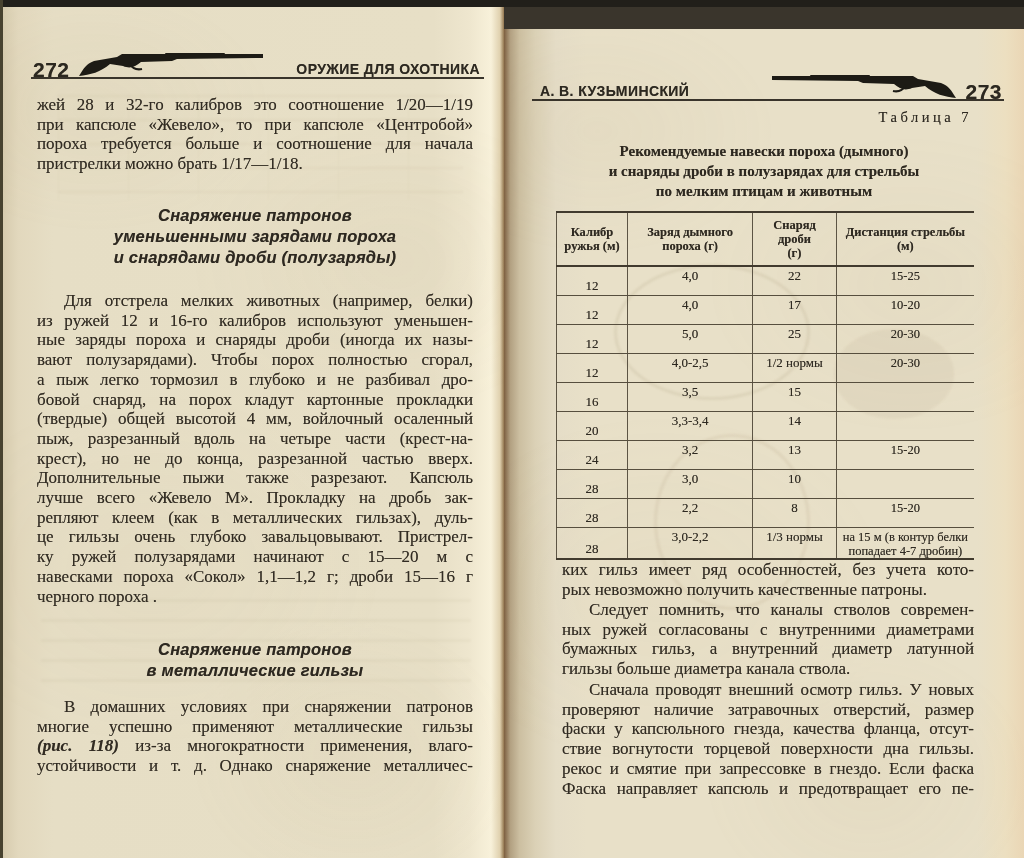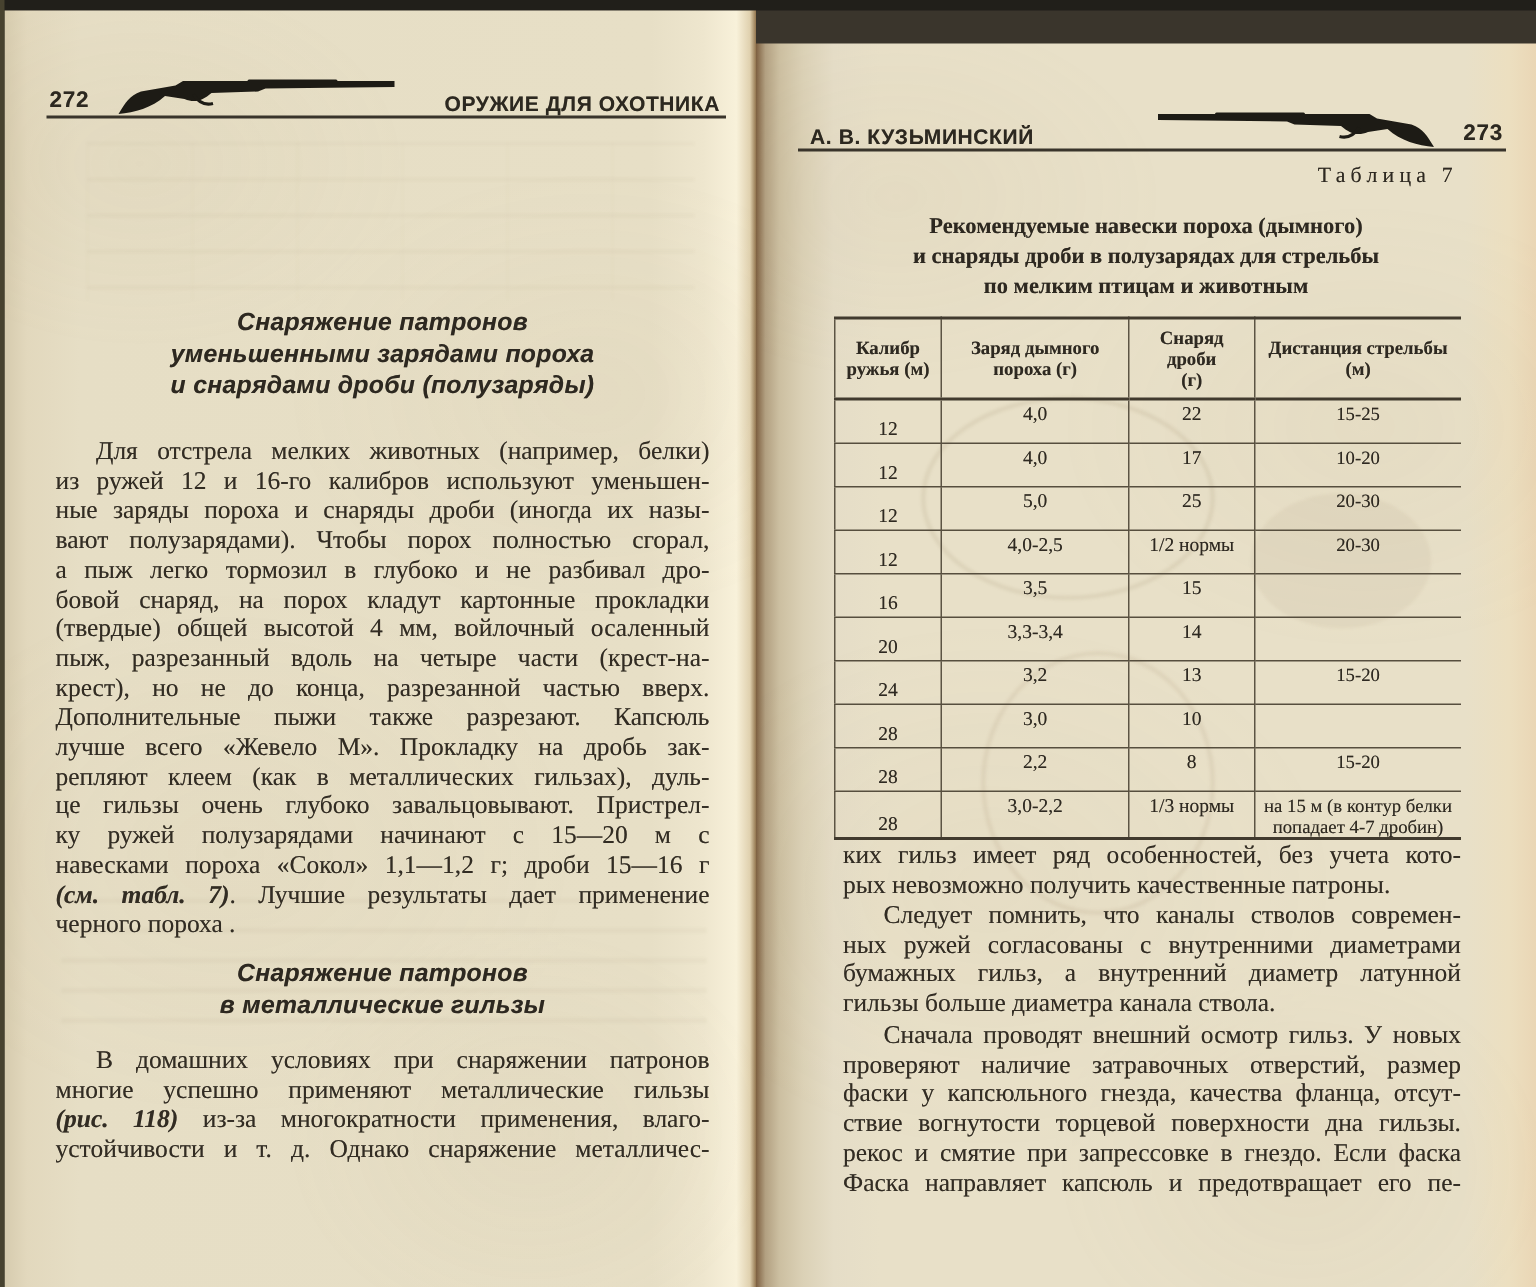--- a/index.html
+++ b/index.html
@@ -16,21 +16,21 @@
   .mottle{position:absolute;inset:0;pointer-events:none;opacity:.55;background:
     radial-gradient(260px 180px at 18% 12%, rgba(176,155,118,.12), transparent 70%),
     radial-gradient(300px 220px at 78% 30%, rgba(176,155,118,.10), transparent 70%),
     radial-gradient(340px 260px at 30% 66%, rgba(190,170,132,.10), transparent 70%),
     radial-gradient(240px 200px at 70% 88%, rgba(176,155,118,.12), transparent 70%);}
 
   
   .running-head{position:absolute;top:48px;left:28px;right:20px;height:24px;
     font-family:"Liberation Sans", sans-serif;font-weight:bold;}
   .running-head .rule{position:absolute;left:0;right:0;top:22px;height:2px;background:#39342b;}
-  .pgnum{position:absolute;top:3px;font-size:15px;letter-spacing:.5px;color:#2c2820;}
+  .pgnum{position:absolute;top:3px;font-size:21px;letter-spacing:.5px;color:#2c2820;}
   .rh-title{position:absolute;top:6px;font-size:14px;letter-spacing:.4px;color:#2c2820;}
   .page-left .pgnum{left:2px;}
   .page-left .rh-title{right:4px;}
   .page-right .pgnum{right:2px;}
   .page-right .rh-title{left:8px;}
   .rifle{position:absolute;top:-6px;width:190px;height:30px;}
   .page-left .rifle{left:46px;}
   .page-right .rifle{right:46px;transform:scaleX(-1);}
 
   
@@ -87,20 +87,26 @@
       <span class="pgnum">272</span>
       <svg class="rifle" viewBox="0 0 190 30" preserveAspectRatio="none">
         <path fill="#1d1b15" d="M2,27 C7,19 9,15 17,12 L40,8 L45,5 L186,5 L186,9 L100,10 L95,12 L64,13 C58,18 53,20 46,17 L33,15 C24,23 13,26 2,27 Z"></path>
         <path fill="none" stroke="#1d1b15" stroke-width="2.2" d="M52,14 q5,8 13,6"></path>
         <rect fill="#1d1b15" x="88" y="4" width="60" height="3" rx="1"></rect>
       </svg>
       <span class="rh-title">ОРУЖИЕ ДЛЯ ОХОТНИКА</span>
       <div class="rule"></div>
     </div>
 
+    <div class="tblock" style="top:88px;left:34px;width:436px;">
+        <div class="jline">жей 28 и 32-го калибров это соотношение 1/20—1/19</div>
+        <div class="jline">при капсюле «Жевело», то при капсюле «Центробой»</div>
+        <div class="jline">пороха требуется больше и соотношение для начала</div>
+        <div class="jline end">пристрелки можно брать 1/17—1/18.</div>
+      </div>
 
     <div class="tblock heading" style="top:198px;left:34px;width:436px;">
         <div class="jline">Снаряжение патронов</div>
         <div class="jline">уменьшенными зарядами пороха</div>
         <div class="jline end">и снарядами  дроби (полузаряды)</div>
       </div>
 
     <div class="tblock" style="top:284px;left:34px;width:436px;">
         <div class="jline ind">Для отстрела мелких животных (например, белки)</div>
         <div class="jline">из ружей 12 и 16-го калибров используют уменьшен-</div>
@@ -110,21 +116,20 @@
         <div class="jline">бовой снаряд, на порох кладут картонные прокладки</div>
         <div class="jline">(твердые) общей высотой 4 мм, войлочный осаленный</div>
         <div class="jline">пыж, разрезанный вдоль на четыре части (крест-на-</div>
         <div class="jline">крест), но не до конца, разрезанной частью вверх.</div>
         <div class="jline">Дополнительные пыжи также разрезают. Капсюль</div>
         <div class="jline">лучше всего «Жевело М». Прокладку на дробь зак-</div>
         <div class="jline">репляют клеем (как в металлических гильзах), дуль-</div>
         <div class="jline">це гильзы очень глубоко завальцовывают. Пристрел-</div>
         <div class="jline">ку ружей полузарядами начинают с 15—20 м с</div>
         <div class="jline">навесками пороха «Сокол» 1,1—1,2 г; дроби 15—16 г</div>
-        <div class="jline"><em class="bi">(см. табл. 7)</em>. Лучшие результаты дает применение</div>
         <div class="jline end">черного пороха .</div>
       </div>
 
     <div class="tblock heading" style="top:632px;left:34px;width:436px;">
         <div class="jline">Снаряжение патронов</div>
         <div class="jline end">в металлические гильзы</div>
       </div>
 
     <div class="tblock" style="top:690px;left:34px;width:436px;">
         <div class="jline ind">В домашних условиях при снаряжении патронов</div>

